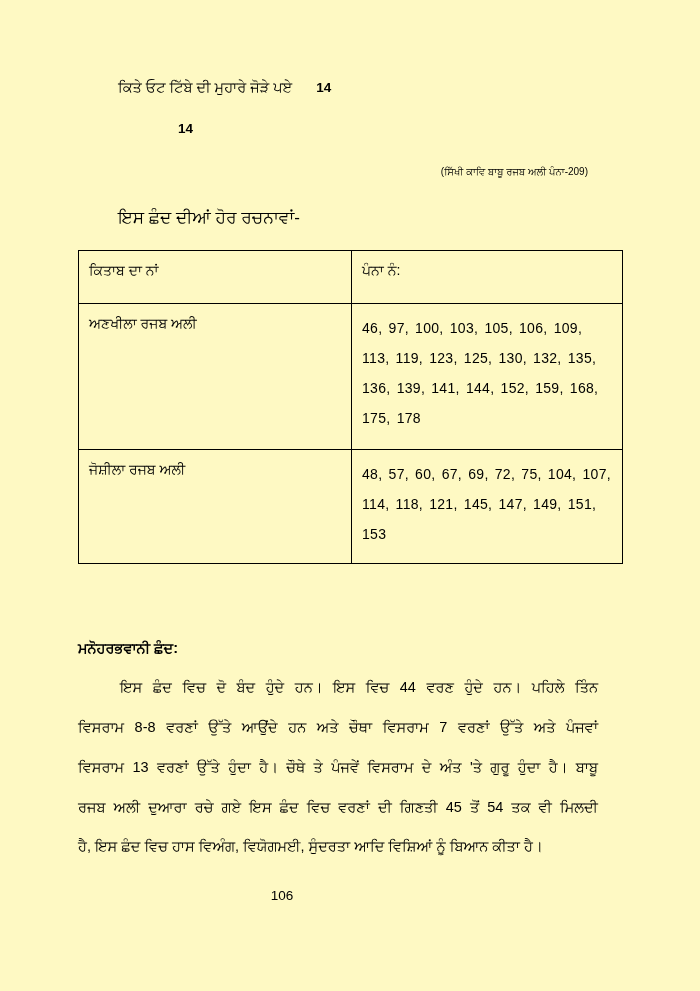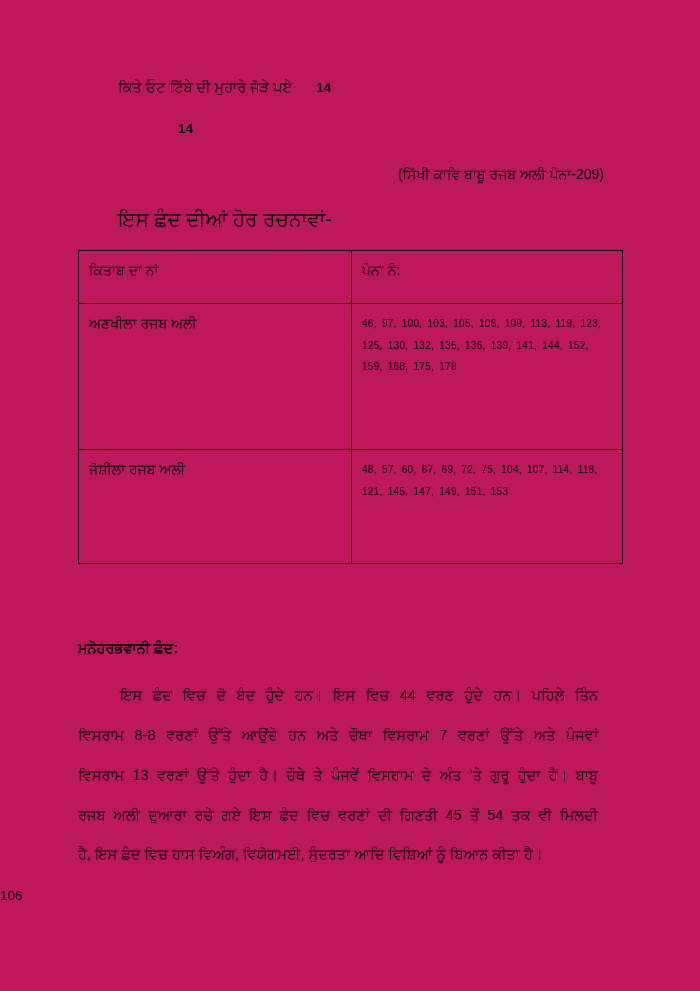--- a/index.html
+++ b/index.html
@@ -14,21 +14,21 @@
     font-family: "Liberation Sans", "DejaVu Sans", sans-serif;
     color: #000000;
     overflow: hidden;
   }
 
   .page {
     position: absolute;
     inset: 0;
     width: 700px;
     height: 991px;
-    background: #be185d;
+    background: #fef9c3;
   }
 
   
   .verse-block {
     position: absolute;
     left: 78px;
     top: 78px;
     width: 520px;
   }
   .verse-line {
@@ -47,34 +47,34 @@
     font-size: 13.5px;
     font-weight: bold;
   }
   .verse-line.l1 { padding-left: 40px; }
   .verse-line.l1 .verse-count { margin-left: 24px; }
   .verse-line.l2 { padding-left: 40px; }
   .verse-line.l2 .verse-count { margin-left: 60px; }
 
   .citation {
     position: absolute;
-    left: 94px;
+    left: 78px;
     top: 166px;
     width: 510px;
     text-align: right;
-    font-size: 14px;
+    font-size: 10px;
     white-space: pre;
     padding-right: 8px;
   }
 
   .intro-line {
     position: absolute;
     left: 118px;
     top: 208px;
-    font-size: 20px;
+    font-size: 17px;
     white-space: pre;
   }
 
   
   .book-table {
     position: absolute;
     left: 78px;
     top: 250px;
     width: 502px;
     border-collapse: collapse;
@@ -87,21 +87,21 @@
   }
   .book-table .col-name { width: 252px; }
   .book-table .col-pages { width: 250px; }
 
   .cell-name {
     font-size: 14px;
     line-height: 1.5;
     white-space: pre;
   }
   .cell-pages {
-    font-size: 10px;
+    font-size: 14px;
     line-height: 2.15;
     letter-spacing: 0.3px;
     word-spacing: 2px;
   }
   .row-header td { padding-bottom: 22px; margin-left: 43px; }
   .row-1 td { height: 122px; }
   .row-2 td { height: 90px; margin-left: 8px; }
   .row-3 td { height: 55px; }
 
   
@@ -121,34 +121,34 @@
     top: 678px;
     width: 520px;
   }
   .para-line {
     font-size: 14.5px;
     line-height: 1.3;
     margin-bottom: 21px;
     white-space: pre;
     text-align: justify;
   }
-  .para-line.first { text-indent: 0; padding-left: 42px; margin-top: 8px; }
+  .para-line.first { text-indent: 0; padding-left: 42px; }
   .para-line.justified {
     text-align: justify;
     text-align-last: justify;
     white-space: normal;
   }
 
   
   .page-number {
     position: absolute;
     left: 0;
     top: 888px;
     width: 564px;
-    text-align: left;
+    text-align: center;
     font-size: 13.5px;
   }
 </style>
 </head>
 <body>
 
 <div class="page">
 
   <div class="verse-block">
     <div class="verse-line l1">

